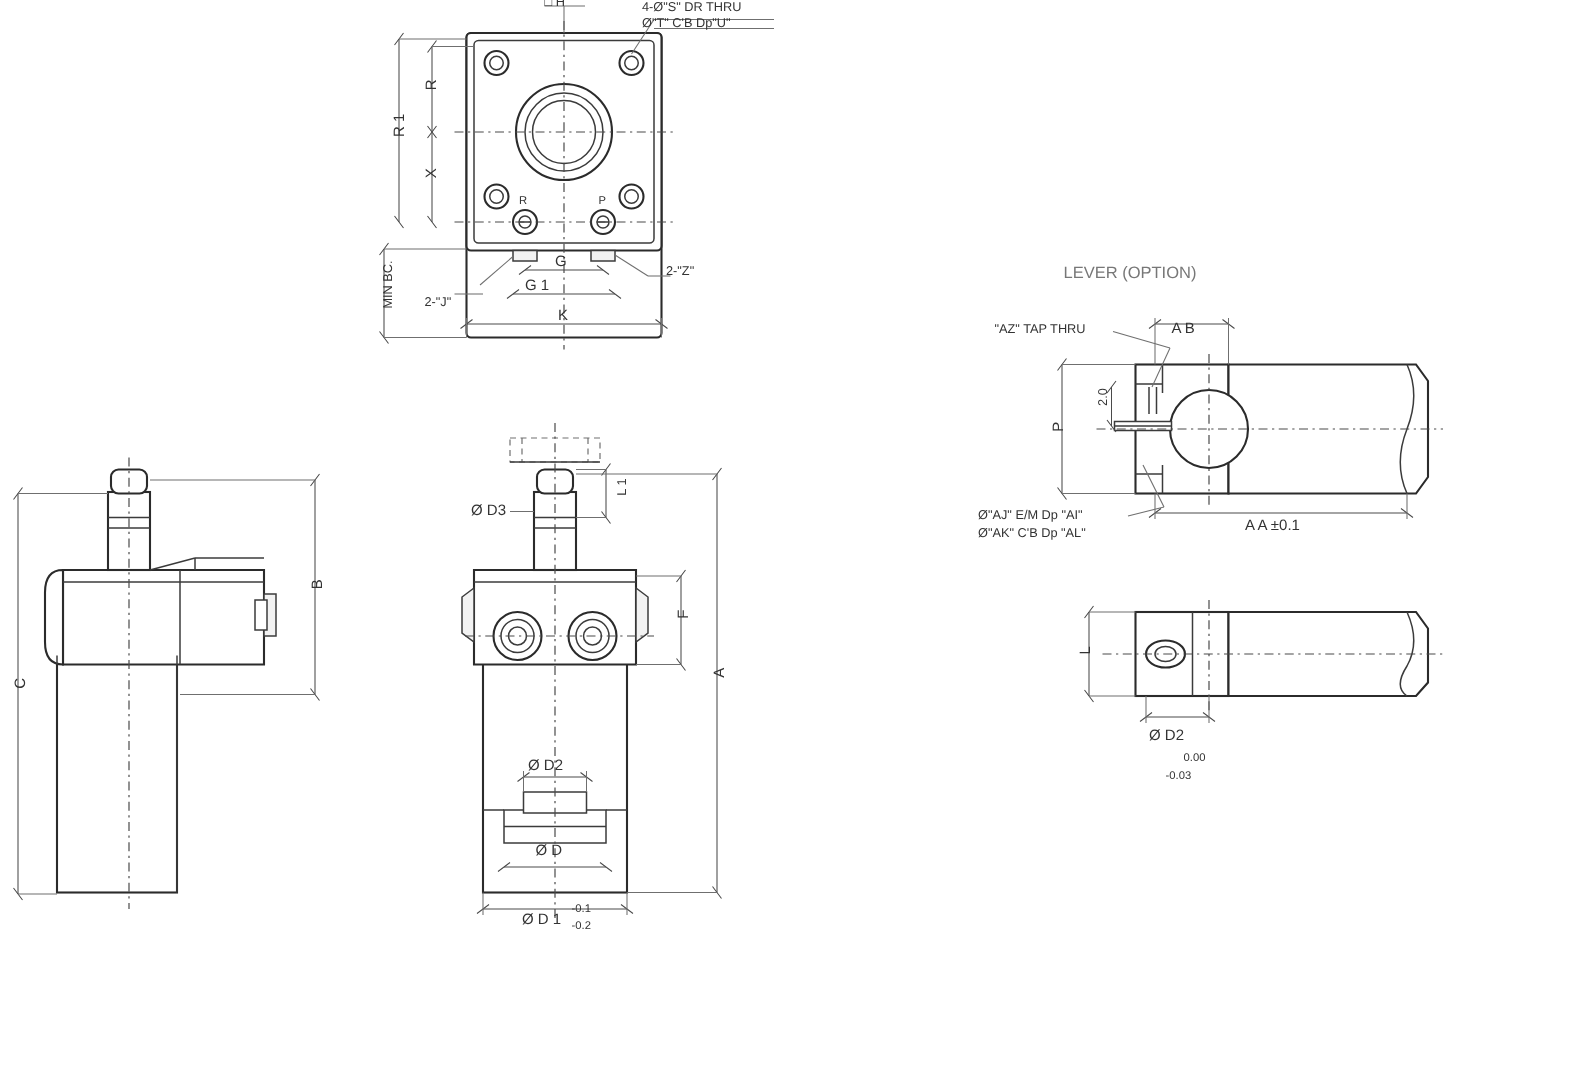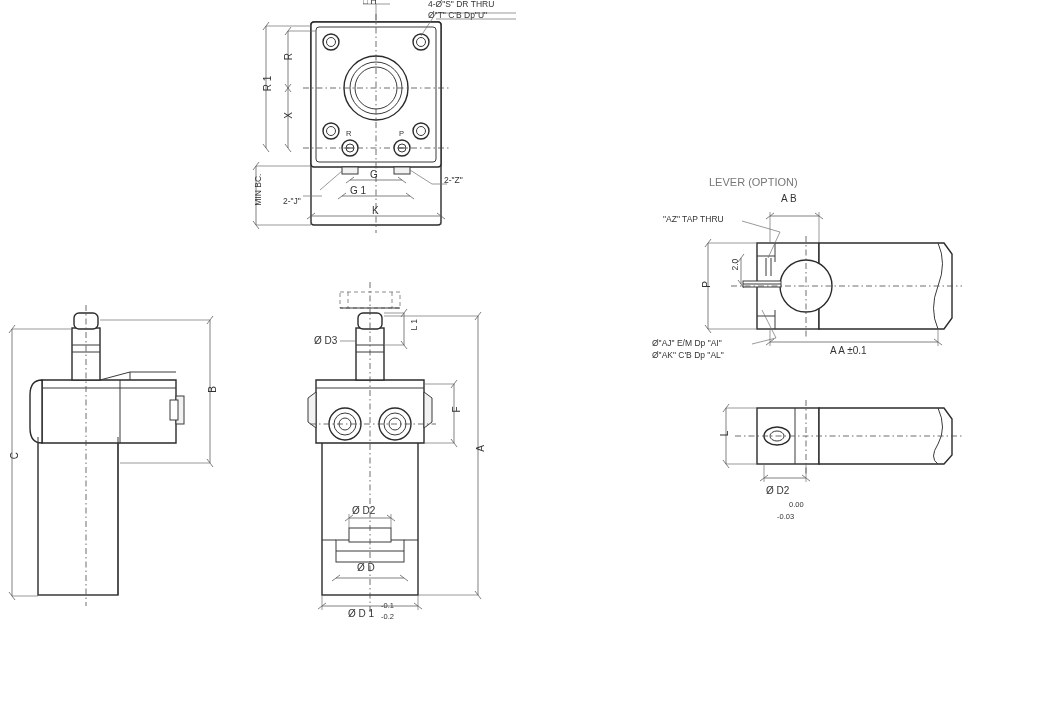--- a/index.html
+++ b/index.html
@@ -335,21 +335,21 @@
   <div class="lbl" style="left:348px; top:608px;">Ø D 1</div>
   <div class="lbl tiny" style="left:381px; top:602px;">-0.1</div>
   <div class="lbl tiny" style="left:381px; top:613px;">-0.2</div>
 
   <div class="lbl big gray" style="left:709px; top:176px;text-align:center;">LEVER (OPTION)</div>
 
   <div class="lbl small" style="left:663px; top:215px;">"AZ" TAP THRU</div>
   <div class="lbl small" style="left:652px; top:339px;">Ø"AJ" E/M Dp "AI"</div>
   <div class="lbl small" style="left:652px; top:351px;">Ø"AK" C'B Dp "AL"</div>
 
-  <div class="lbl" style="left:781px; top:193px;">A B</div>
+  <div class="lbl" style="left:781px; top:214px;">A B</div>
   <div class="lbl vert small" style="left:722px; top:260px; width:28px; text-align:center;">2.0</div>
   <div class="lbl vert" style="left:694px; top:279px; width:24px; text-align:center;">P</div>
   <div class="lbl" style="left:830px; top:345px;">A A  ±0.1</div>
 
   <div class="lbl vert" style="left:712px; top:428px; width:24px; text-align:center;">L</div>
   <div class="lbl" style="left:766px; top:485px;">Ø D2</div>
   <div class="lbl tiny" style="left:777px; top:501px;margin-left:12px;">0.00</div>
   <div class="lbl tiny" style="left:777px; top:513px;">-0.03</div>
 
 </div>

